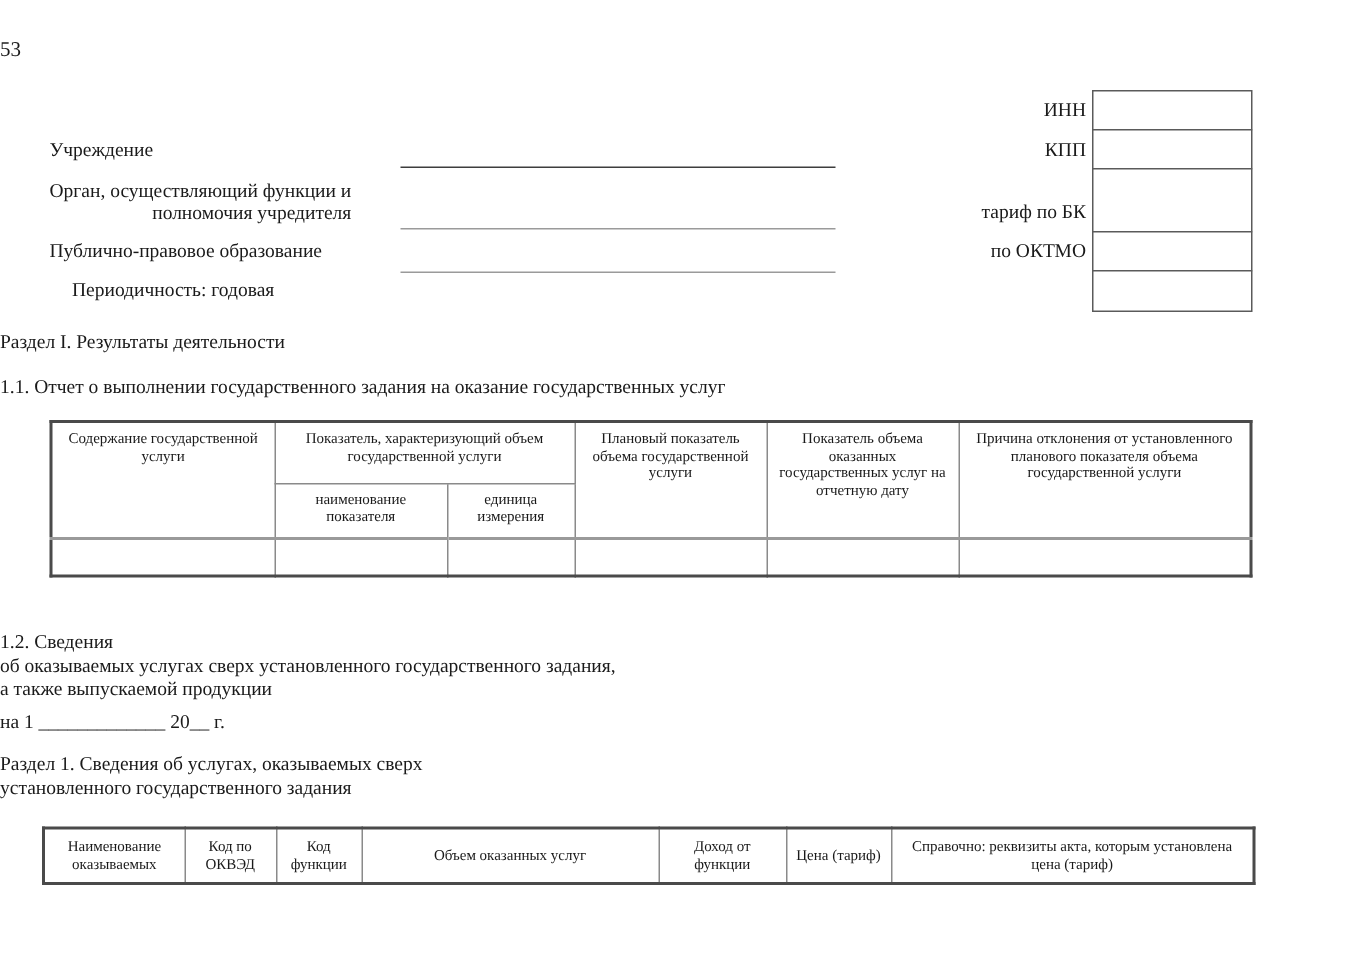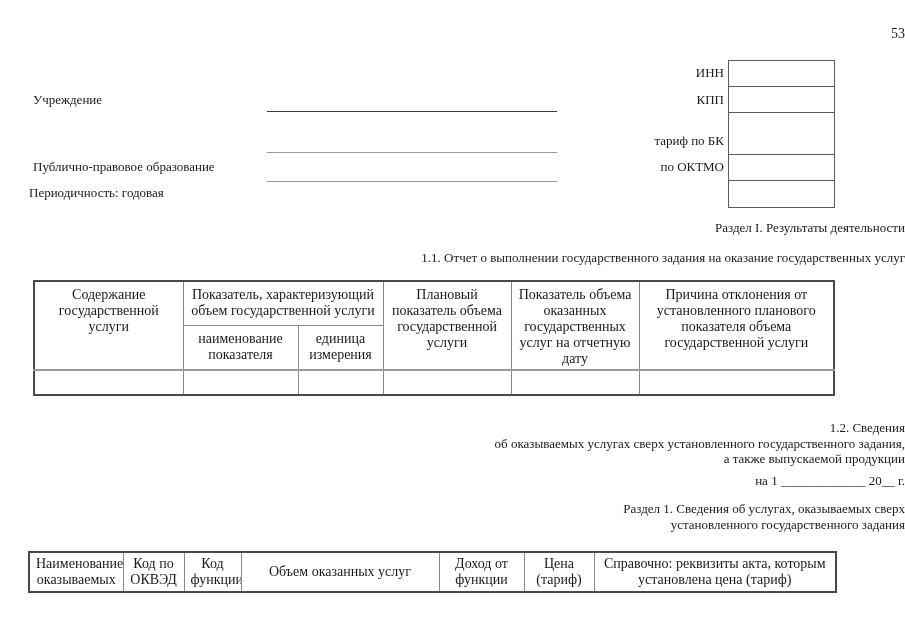--- a/index.html
+++ b/index.html
@@ -2,51 +2,53 @@
 <html><head>
 <meta charset="utf-8">
 <style>
   html,body{margin:0;padding:0;}
   body{
     width:905px;height:640px;background:#ffffff;position:relative;
     font-family:"Liberation Serif","DejaVu Serif",serif;
     color:#1a1a1a;font-size:13px;line-height:1.15;
   }
   .abs{position:absolute;text-align:right;}
-  .center{left:0;right:0;text-align:right;}
+  .center{left:0;right:0;text-align:left;}
   .blank-line{position:absolute;height:0;border-top:1px solid #9a9a9a;}
   .blank-line.dark{border-top-color:#3d3d3d;}
   .code-label{position:absolute;left:600px;width:124px;text-align:right;}
   .code-boxes{position:absolute;left:728px;top:60px;width:107px;}
   .code-box{box-sizing:border-box;border:1px solid #5a5a5a;width:107px;background:#fff;margin-top:-1px;}
   .code-box:first-child{margin-top:0;}
   table{border-collapse:collapse;table-layout:fixed;}
   .doc-table{position:absolute;background:#fff;}
   .doc-table td{
     box-sizing:border-box;border:1px solid #8a8a8a;
     text-align:center;vertical-align:top;
-    font-size:14px;padding:5px 6px 2px 6px;overflow:hidden;margin-top:32px;
+    font-size:10px;padding:5px 6px 2px 6px;overflow:hidden;margin-top:32px;
   }
   .doc-table{border:2px solid #4a4a4a;}
   .t1 tr.data td{border-top:2px solid #9a9a9a;height:25px;padding:0;}
   .t1 tr.h1 td{height:41px;}
   .t1 tr.h2 td{height:37px;}
   .t2 td{vertical-align:middle;padding:3px 6px;height:37px;}
   .t2{border-bottom-width:2.5px;}
 </style>
 </head>
 <body>
 
 <div class="abs center" style="top:26px;font-size:14px;">53</div>
 
 <div class="abs" style="left:33px;top:93px;">Учреждение</div>
 <div class="abs" style="left:33px;top:120px;">
+  <div>Орган, осуществляющий функции и</div>
+  <div>полномочия учредителя</div>
 </div>
 <div class="abs" style="left:33px;top:160px;">Публично-правовое образование</div>
-<div class="abs" style="left:29px;top:186px;">Периодичность: годовая</div>
+<div class="abs" style="left:48px;top:186px;">Периодичность: годовая</div>
 
 <div class="blank-line dark" style="left:267px;top:111px;width:290px;"></div>
 <div class="blank-line" style="left:267px;top:152px;width:290px;"></div>
 <div class="blank-line" style="left:267px;top:181px;width:290px;"></div>
 
 <div class="code-label" style="top:66px;">ИНН</div>
 <div class="code-label" style="top:93px;">КПП</div>
 <div class="code-label" style="top:134px;">тариф по БК</div>
 <div class="code-label" style="top:160px;">по ОКТМО</div>
 

